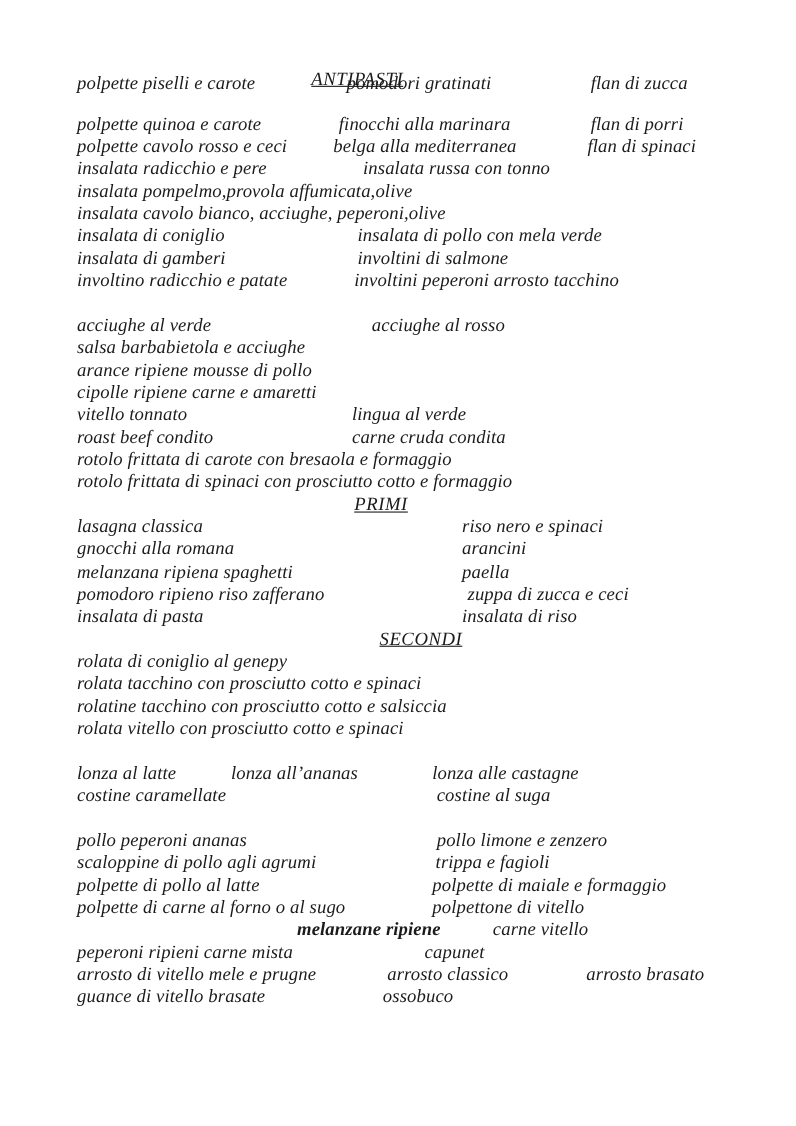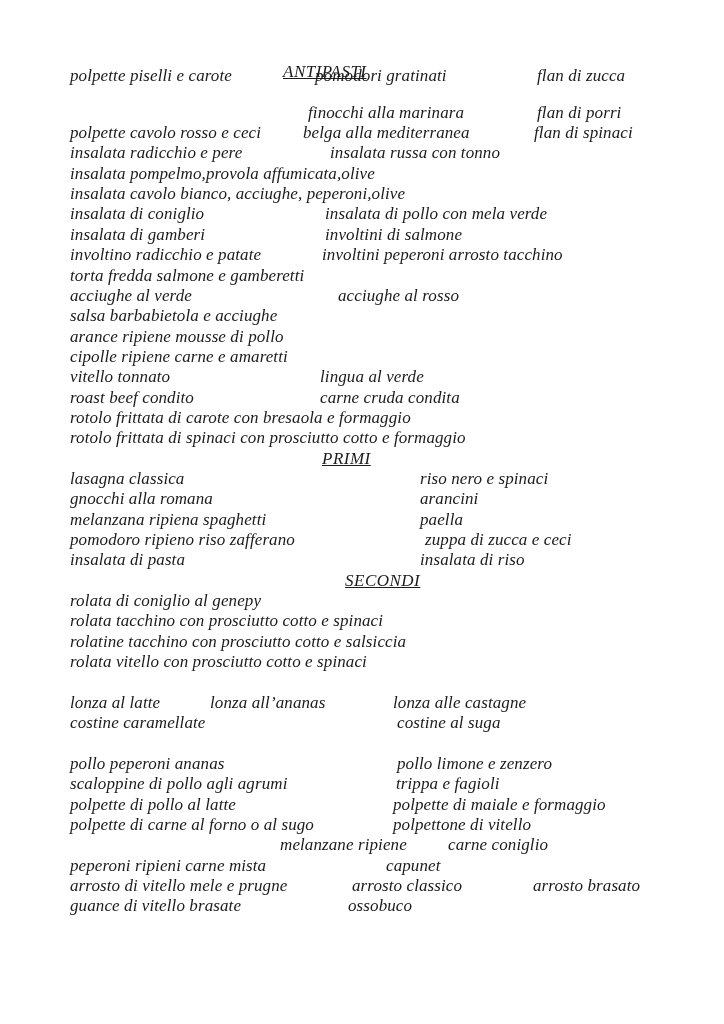--- a/index.html
+++ b/index.html
@@ -41,20 +41,21 @@
 <div id="page">
     <div class="line" style="top: 62px;">
       <span class="col section-title" style="left: 283px;">ANTIPASTI</span>
     </div>
     <div class="line" style="top: 66px;">
       <span class="col" style="left: 70px;">polpette piselli e carote</span>
       <span class="col" style="left: 315px;">pomodori gratinati</span>
       <span class="col" style="left: 537px;">flan di zucca</span>
     </div>
     <div class="line" style="top: 102.7px;">
+      <span class="col" style="left: 70px;">polpette quinoa e carote</span>
       <span class="col" style="left: 308px;">finocchi alla marinara</span>
       <span class="col" style="left: 537px;">flan di porri</span>
     </div>
     <div class="line" style="top: 123.05px;">
       <span class="col" style="left: 70px;">polpette cavolo rosso e ceci</span>
       <span class="col" style="left: 303px;">belga alla mediterranea</span>
       <span class="col" style="left: 534px;">flan di spinaci</span>
     </div>
     <div class="line" style="top: 143.4px;">
       <span class="col" style="left: 70px;">insalata radicchio e pere</span>
@@ -70,23 +71,20 @@
       <span class="col" style="left: 70px;">insalata di coniglio</span>
       <span class="col" style="left: 325px;">insalata di pollo con mela verde</span>
     </div>
     <div class="line" style="top: 224.8px;">
       <span class="col" style="left: 70px;">insalata di gamberi</span>
       <span class="col" style="left: 325px;">involtini di salmone</span>
     </div>
     <div class="line" style="top: 245.15px;">
       <span class="col" style="left: 70px;">involtino radicchio e patate</span>
       <span class="col" style="left: 322px;">involtini peperoni arrosto tacchino</span>
-    </div>
-    <div class="line" style="top: 265.5px;">
-      <span class="col" style="left: 70px;">torta fredda salmone e gamberetti</span>
     </div>
     <div class="line" style="top: 285.85px;">
       <span class="col" style="left: 70px;">acciughe al verde</span>
       <span class="col" style="left: 338px;">acciughe al rosso</span>
     </div>
     <div class="line" style="top: 306.2px;">
       <span class="col" style="left: 70px;">salsa barbabietola e acciughe</span>
     </div>
     <div class="line" style="top: 326.55px;">
       <span class="col" style="left: 70px;">arance ripiene mousse di pollo</span>
@@ -165,22 +163,22 @@
     </div>
     <div class="line" style="top: 794.6px;">
       <span class="col" style="left: 70px;">polpette di pollo al latte</span>
       <span class="col" style="left: 393px;">polpette di maiale e formaggio</span>
     </div>
     <div class="line" style="top: 814.95px;">
       <span class="col" style="left: 70px;">polpette di carne al forno o al sugo</span>
       <span class="col" style="left: 393px;">polpettone di vitello</span>
     </div>
     <div class="line" style="top: 835.3px;">
-      <span class="col" style="left: 280px;">melanzane ripiene</span>
-      <span class="col" style="left: 448px;">carne coniglio</span>
+      <span class="col" style="left: 270px; font-weight: bold;">melanzane ripiene</span>
+      <span class="col" style="left: 448px;">carne vitello</span>
     </div>
     <div class="line" style="top: 855.65px;">
       <span class="col" style="left: 70px;">peperoni ripieni carne mista</span>
       <span class="col" style="left: 386px;">capunet</span>
     </div>
     <div class="line" style="top: 876px;">
       <span class="col" style="left: 70px;">arrosto di vitello mele e prugne</span>
       <span class="col" style="left: 352px;">arrosto classico</span>
       <span class="col" style="left: 533px;">arrosto brasato</span>
     </div>

